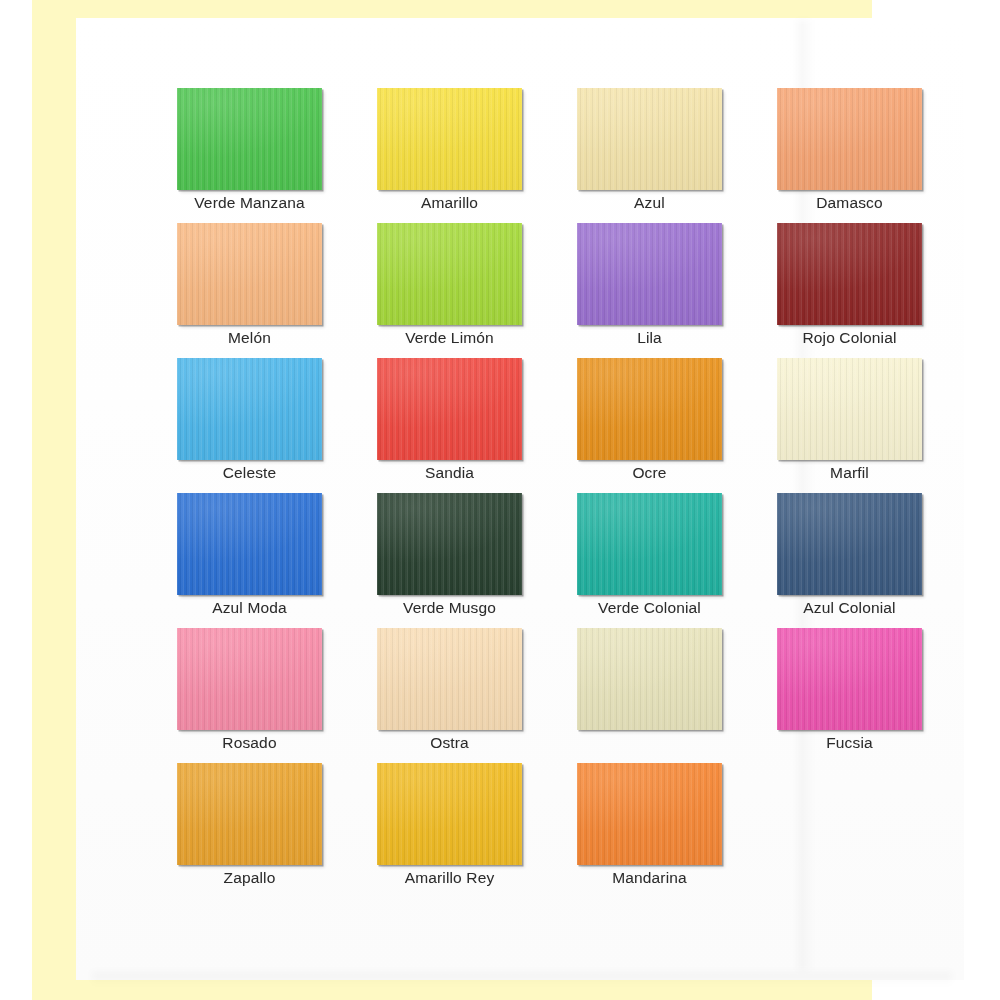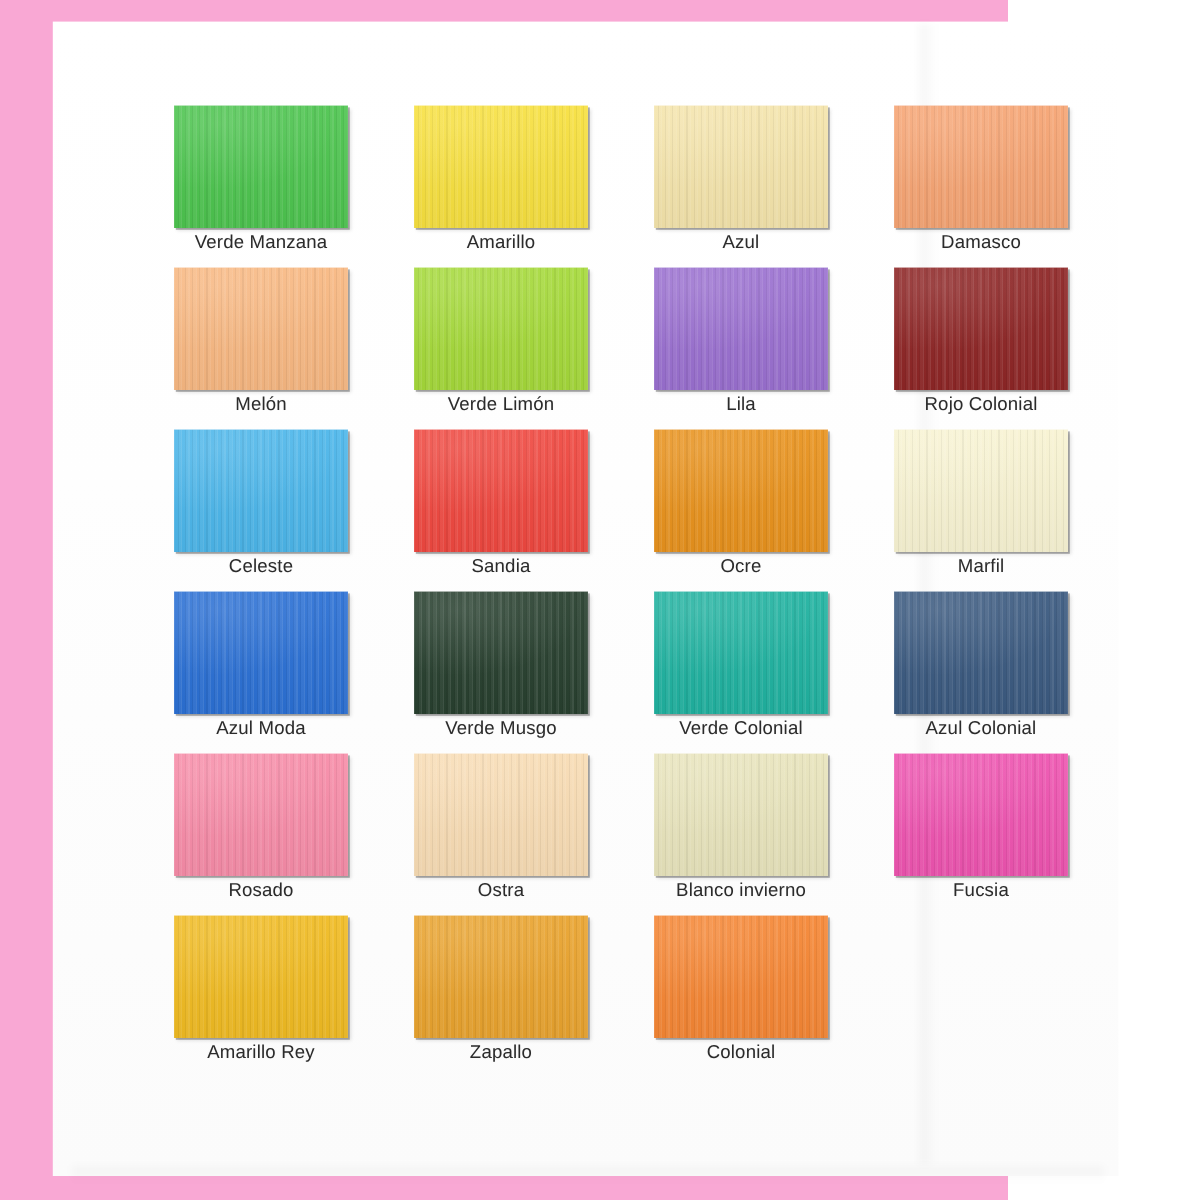--- a/index.html
+++ b/index.html
@@ -8,22 +8,23 @@
     width:1000px;height:1000px;
     background:#ffffff;
     font-family:"Liberation Sans", sans-serif;
     overflow:hidden;
   }
 
   
   #chart-sheet{
     position:relative;
     width:840px;height:1000px;
-    background:#f9a8d4;
+    background:#fef9c3;
     box-sizing:border-box;
+    margin-left:32px;
   }
 
   
   #paper{
     position:absolute;
     left:44px;top:18px;
     width:888px;height:962px;
     background:
       linear-gradient(180deg,#ffffff 0%,#fefefe 40%,#fbfbfb 100%);
   }
@@ -181,32 +182,31 @@
       <div class="swatch-cell">
         <div class="swatch-chip" style="background: rgb(247, 140, 168);"></div>
         <div class="swatch-label">Rosado</div>
       </div>
       <div class="swatch-cell">
         <div class="swatch-chip" style="background: rgb(248, 220, 180);"></div>
         <div class="swatch-label">Ostra</div>
       </div>
       <div class="swatch-cell">
         <div class="swatch-chip" style="background: rgb(232, 228, 188);"></div>
-        <div class="swatch-label">Blanco invierno</div>
       </div>
       <div class="swatch-cell">
         <div class="swatch-chip" style="background: rgb(238, 84, 176);"></div>
         <div class="swatch-label">Fucsia</div>
       </div>
       <div class="swatch-cell">
+        <div class="swatch-chip" style="background: rgb(233, 163, 46);"></div>
+        <div class="swatch-label">Zapallo</div>
+      </div>
+      <div class="swatch-cell">
         <div class="swatch-chip" style="background: rgb(240, 187, 34);"></div>
         <div class="swatch-label">Amarillo Rey</div>
       </div>
       <div class="swatch-cell">
-        <div class="swatch-chip" style="background: rgb(233, 163, 46);"></div>
-        <div class="swatch-label">Zapallo</div>
-      </div>
-      <div class="swatch-cell">
         <div class="swatch-chip" style="background: rgb(245, 134, 52);"></div>
-        <div class="swatch-label">Colonial</div>
+        <div class="swatch-label">Mandarina</div>
       </div>
     </div>
 </div>
 
 </body></html>

